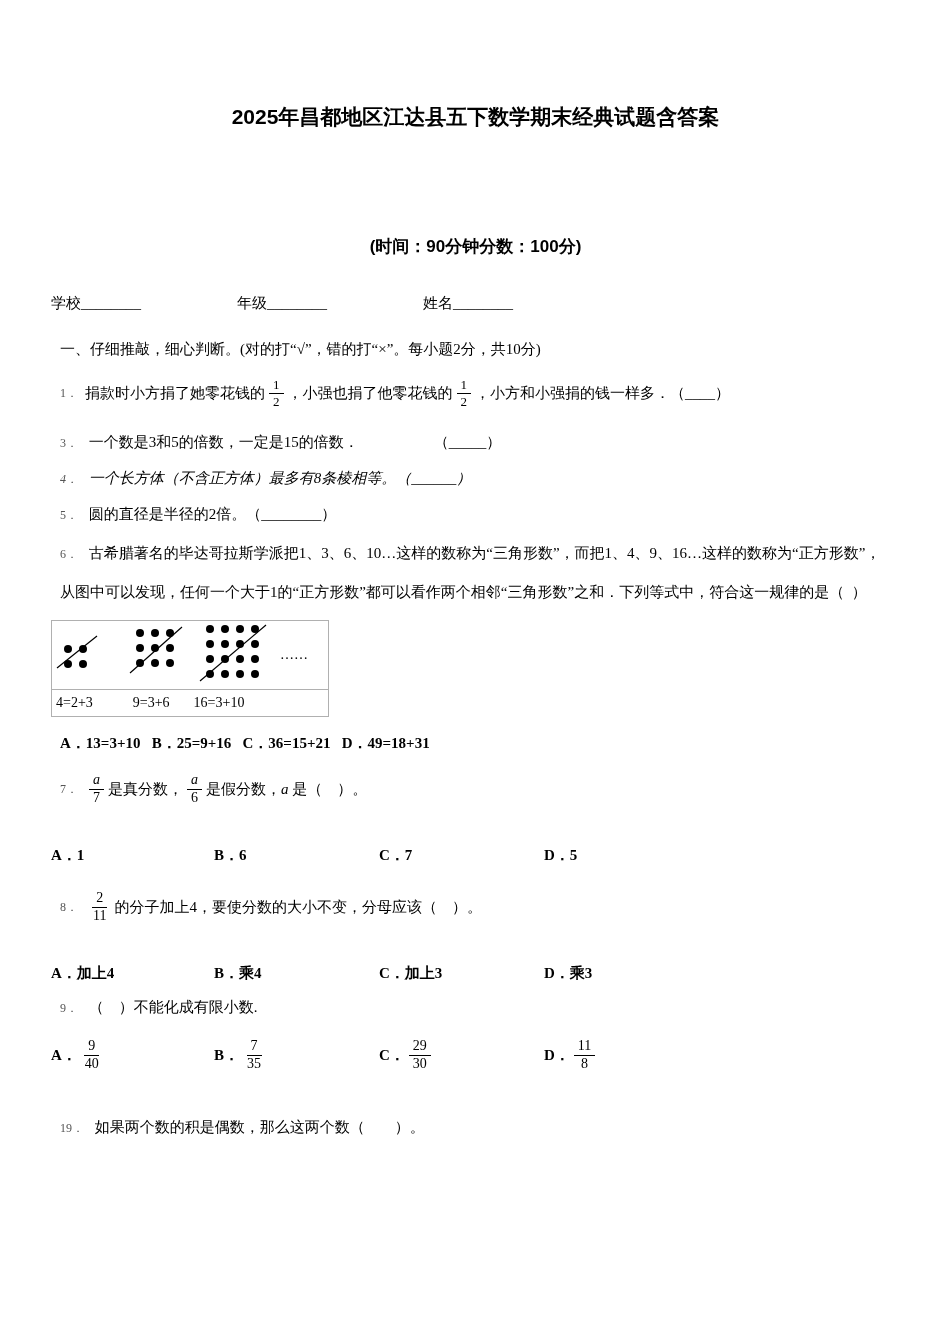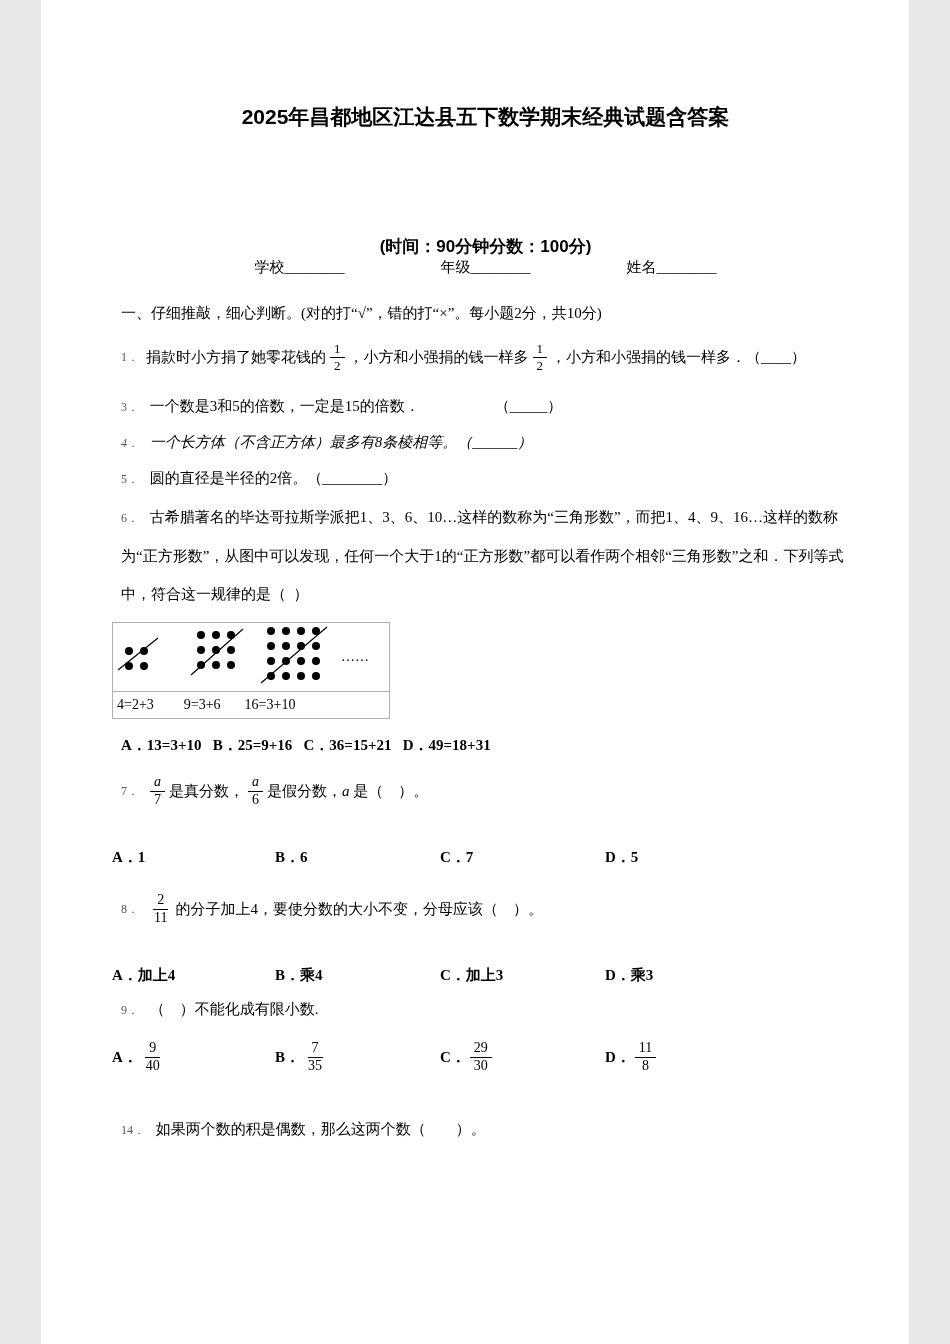--- a/index.html
+++ b/index.html
@@ -1,32 +1,32 @@
 <!DOCTYPE html>
 <html><head>
 <meta charset="utf-8">
 <style>
   html,body { margin:0; padding:0; background:#e8e8e8; }
   .page {
-    width:868px; height:1344px; margin:0 auto; background:#ffffff;
-    box-sizing:border-box; padding:103px 50px 0 71px;
+    width:950px; height:1344px; margin:0 auto; background:#ffffff;
+    box-sizing:border-box; padding:103px 50px 0 51px;
     font-family:"Liberation Serif","DejaVu Serif",serif;
     font-size:15px; color:#000;
   }
   .title {
     margin:0; text-align:center; font-size:21px; font-weight:bold;
     font-family:"Liberation Sans","DejaVu Sans",sans-serif;
   }
   .meta {
     margin-top:104px; display:flex; justify-content:center; 
     font-weight:bold; font-size:17px;
     font-family:"Liberation Sans","DejaVu Sans",sans-serif;
   }
   .fields {
-    display:flex; justify-content:center; gap:96px;
+    margin-top:36px; display:flex; gap:96px;
     font-size:15px;
   }
   p { margin:9px; }
   .sec { line-height:20px; }
   .sec1 { margin-top:26px; }
   .sec2 { margin-top:12px; }
   .q { line-height:20px; }
   .q .txt { white-space:pre-wrap; }
   .qnum { font-size:12px; color:#555; margin-right:7px; }
   .qline { display:flex; align-items:center; }
@@ -48,21 +48,21 @@
     margin-top:3px; width:278px; border:1px solid #b0b0b0;
     box-sizing:border-box; position:relative;
   }
   .dots-area { height:68px; position:relative; }
   .ellipsis { position:absolute; left:228px; top:26px; font-size:14px; }
   .label-row {
     border-top:1px solid #b0b0b0; height:26px; display:flex;
     align-items:center; font-size:14px;
   }
   .label-row .lb1 { margin-left:4px; }
-  .label-row .lb2 { margin-left:30px; }
+  .label-row .lb2 { margin-left:40px; }
   .label-row .lb3 { margin-left:24px; }
   .optline { margin-top:16px; font-weight:bold; white-space:pre; line-height:20px; }
   .opt-grid {
     display:grid; grid-template-columns:163px 165px 165px auto;
     font-weight:bold; line-height:20px;
   }
   .q7row { margin-top:10px; height:52px; }
   .q7opts { margin-top:30px; }
   .q8row { margin-top:16px; height:52px; }
   .q8opts { margin-top:30px; }
@@ -92,21 +92,21 @@
 
   <p class="sec sec1">一、仔细推敲，细心判断。(对的打“√”，错的打“×”。每小题2分，共10分)</p>
 
   <p class="q q1 qline">
     <span class="qnum">1．</span>
     <span class="txt">捐款时小方捐了她零花钱的</span>
     <span class="frac sm">
         <span class="num">1</span>
         <span class="den">2</span>
       </span>
-    <span class="txt">，小方和小强捐的钱一样多</span>
+    <span class="txt">，小强也捐了他零花钱的</span>
     <span class="frac sm">
         <span class="num">1</span>
         <span class="den">2</span>
       </span>
     <span class="txt">，小方和小强捐的钱一样多．（____）</span>
   </p>
 
 
   <p class="q q3">
     <span class="qnum">3．</span>
@@ -254,17 +254,17 @@
     <span class="cell">
       <span>D．</span>
       <span class="frac">
           <span class="num">11</span>
           <span class="den">8</span>
         </span>
     </span>
   </div>
 
   <p class="q q10">
-    <span class="qnum">14．</span>
+    <span class="qnum">19．</span>
     <span class="txt">如果两个数的积是偶数，那么这两个数（　　）。</span>
   </p>
 
 </div>
 
 </body></html>

